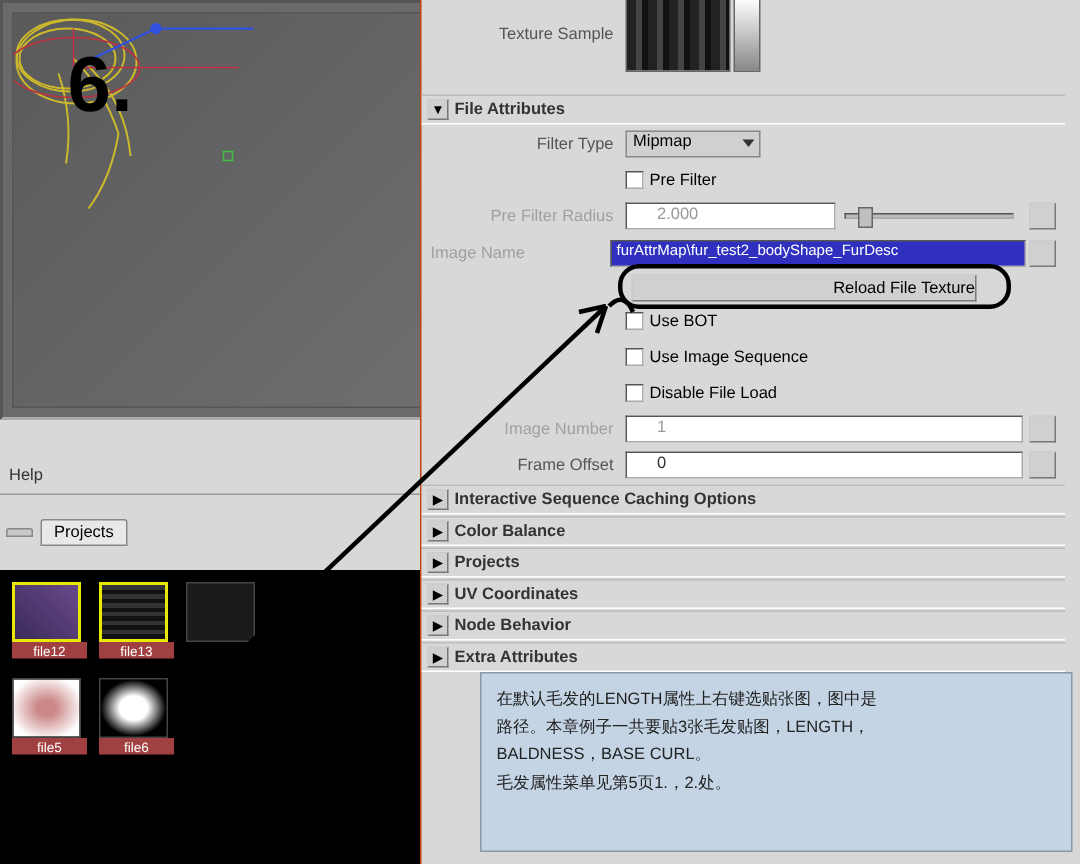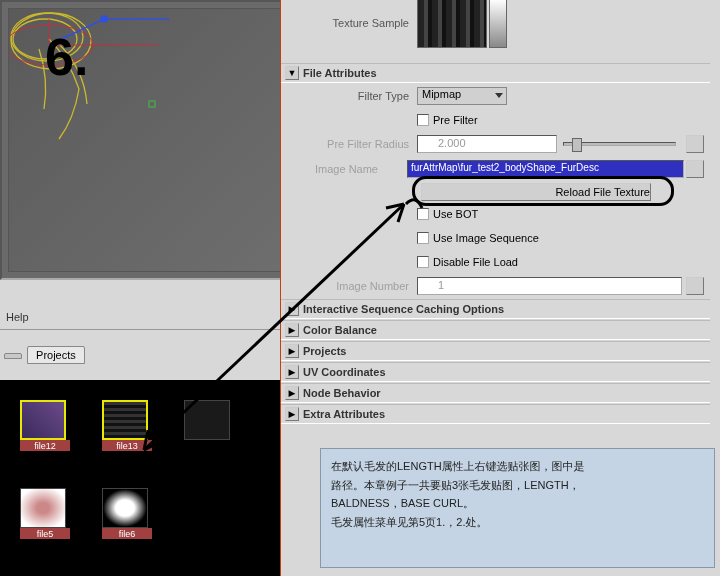--- a/index.html
+++ b/index.html
@@ -8,21 +8,21 @@
 .viewport{width:290px;height:280px;background:#6a6a6a;border:2px inset #aaa;position:relative;overflow:hidden}
 .vp-inner{position:absolute;left:6px;top:6px;width:274px;height:264px;background:linear-gradient(135deg,#5a5a5a 0%,#6e6e6e 100%);border:1px solid #555}
 .scribble{position:absolute;left:0;top:0}
 .big-num{position:absolute;left:36px;top:18px;font-size:52px;font-weight:bold;color:#000;font-family:Arial}
 .menu-bar{width:290px;height:22px;background:#d8d8d8;border-bottom:1px solid #999;padding:3px 6px;color:#333}
 .tab-row{width:290px;height:22px;background:#d8d8d8;padding:2px 4px}
 .tab{display:inline-block;padding:2px 8px;background:#c8c8c8;border:1px solid #888;border-radius:2px 2px 0 0;margin-right:2px}
 .tab.active{background:#e8e8e8}
 .thumb-area{position:absolute;left:0;top:380px;width:290px;height:196px;background:#000}
 .thumb-grid{display:flex;flex-wrap:wrap;padding:4px}
-.thumb{width:50px;height:56px;margin:16px;position:relative}
+.thumb{width:50px;height:56px;margin:4px;position:relative}
 .thumb .img{width:46px;height:40px;border:1px solid #444}
 .thumb.sel .img{border:2px solid #e8e800}
 .thumb .lbl{width:50px;text-align:center;color:#fff;font-size:9px;padding-top:1px}
 .thumb .lbl.sel{background:#a04040}
 .t1{background:linear-gradient(45deg,#3a2a5a,#6a4a8a)}
 .t2{background:repeating-linear-gradient(0deg,#111 0,#111 3px,#333 3px,#333 6px)}
 .t3{background:#1a1a1a}
 .t4{background:radial-gradient(ellipse,#c88 20%,#fff 80%)}
 .t5{background:radial-gradient(ellipse,#fff 30%,#000 70%)}
 .right-col{position:absolute;left:280px;top:0;width:430px;height:576px;background:#d8d8d8;border-left:1px solid #c2410c;overflow:hidden}
@@ -40,21 +40,21 @@
 .sect{display:flex;align-items:center;height:20px;background:#d8d8d8;border-top:1px solid #bbb;border-bottom:1px solid #fff;padding:0 4px;margin-top:1px}
 .sect .arr{width:14px;height:14px;background:#d0d0d0;border:1px outset #ccc;margin-right:4px;display:flex;align-items:center;justify-content:center;font-size:9px}
 .sect .t{font-weight:bold;color:#333}
 .wide-btn{width:230px;height:18px;background:#d0d0d0;border:1px outset #ccc;text-align:right;line-height:16px;margin-left:140px}
 .tex-sample{width:70px;height:50px;background:repeating-linear-gradient(90deg,#222 0,#222 6px,#444 6px,#444 10px,#111 10px,#111 14px);border:1px solid #666;display:inline-block}
 .note{position:absolute;left:320px;top:448px;width:395px;height:120px;background:#c4d4e4;border:1px solid #8898a8;padding:8px 10px;line-height:1.7;color:#222;font-size:13px}
 .annot{position:absolute;pointer-events:none}
 .line-diag{position:absolute;left:136px;top:198px;width:300px;height:260px;pointer-events:none}
 .circle-highlight{position:absolute;left:412px;top:176px;width:262px;height:30px;border:3px solid #000;border-radius:14px;pointer-events:none}
 .img-input{flex:1;height:18px;border:1px inset #aaa;background:#3030c0;color:#fff;padding:1px 3px;font-size:10px;overflow:hidden;white-space:nowrap}
-.img-name-label{display:inline-block;width:120px;text-align:center;padding-right:1px;color:#a0a0a0}
+.img-name-label{display:inline-block;width:120px;text-align:left;padding-right:1px;color:#a0a0a0}
 .folder-btn{width:18px;height:18px;background:#d0d0d0;border:1px outset #ccc;margin-left:2px}
 </style>
 </head>
 <body>
 
 <div class="left-col">
   <div class="viewport">
     <div class="vp-inner">
       <svg class="scribble" width="274" height="264">
         <g stroke="#e8d020" stroke-width="1.3" fill="none" opacity="0.8">
@@ -173,20 +173,25 @@
       <span class="lbl-r"></span>
       <span class="chk"></span>
       <span>Disable File Load</span>
     </div>
 
   <div class="row">
     <span class="lbl-r dim">Image Number</span>
     <div class="input-t dim" style="flex:1">1</div>
     <div class="sq-btn"></div>
   </div>
+  <div class="row">
+    <span class="lbl-r">Frame Offset</span>
+    <div class="input-t" style="flex:1">0</div>
+    <div class="sq-btn"></div>
+  </div>
 
   <div class="sect">
       <span class="arr">▶</span>
       <span class="t">Interactive Sequence Caching Options</span>
     </div>
   <div class="sect">
       <span class="arr">▶</span>
       <span class="t">Color Balance</span>
     </div>
   <div class="sect">

